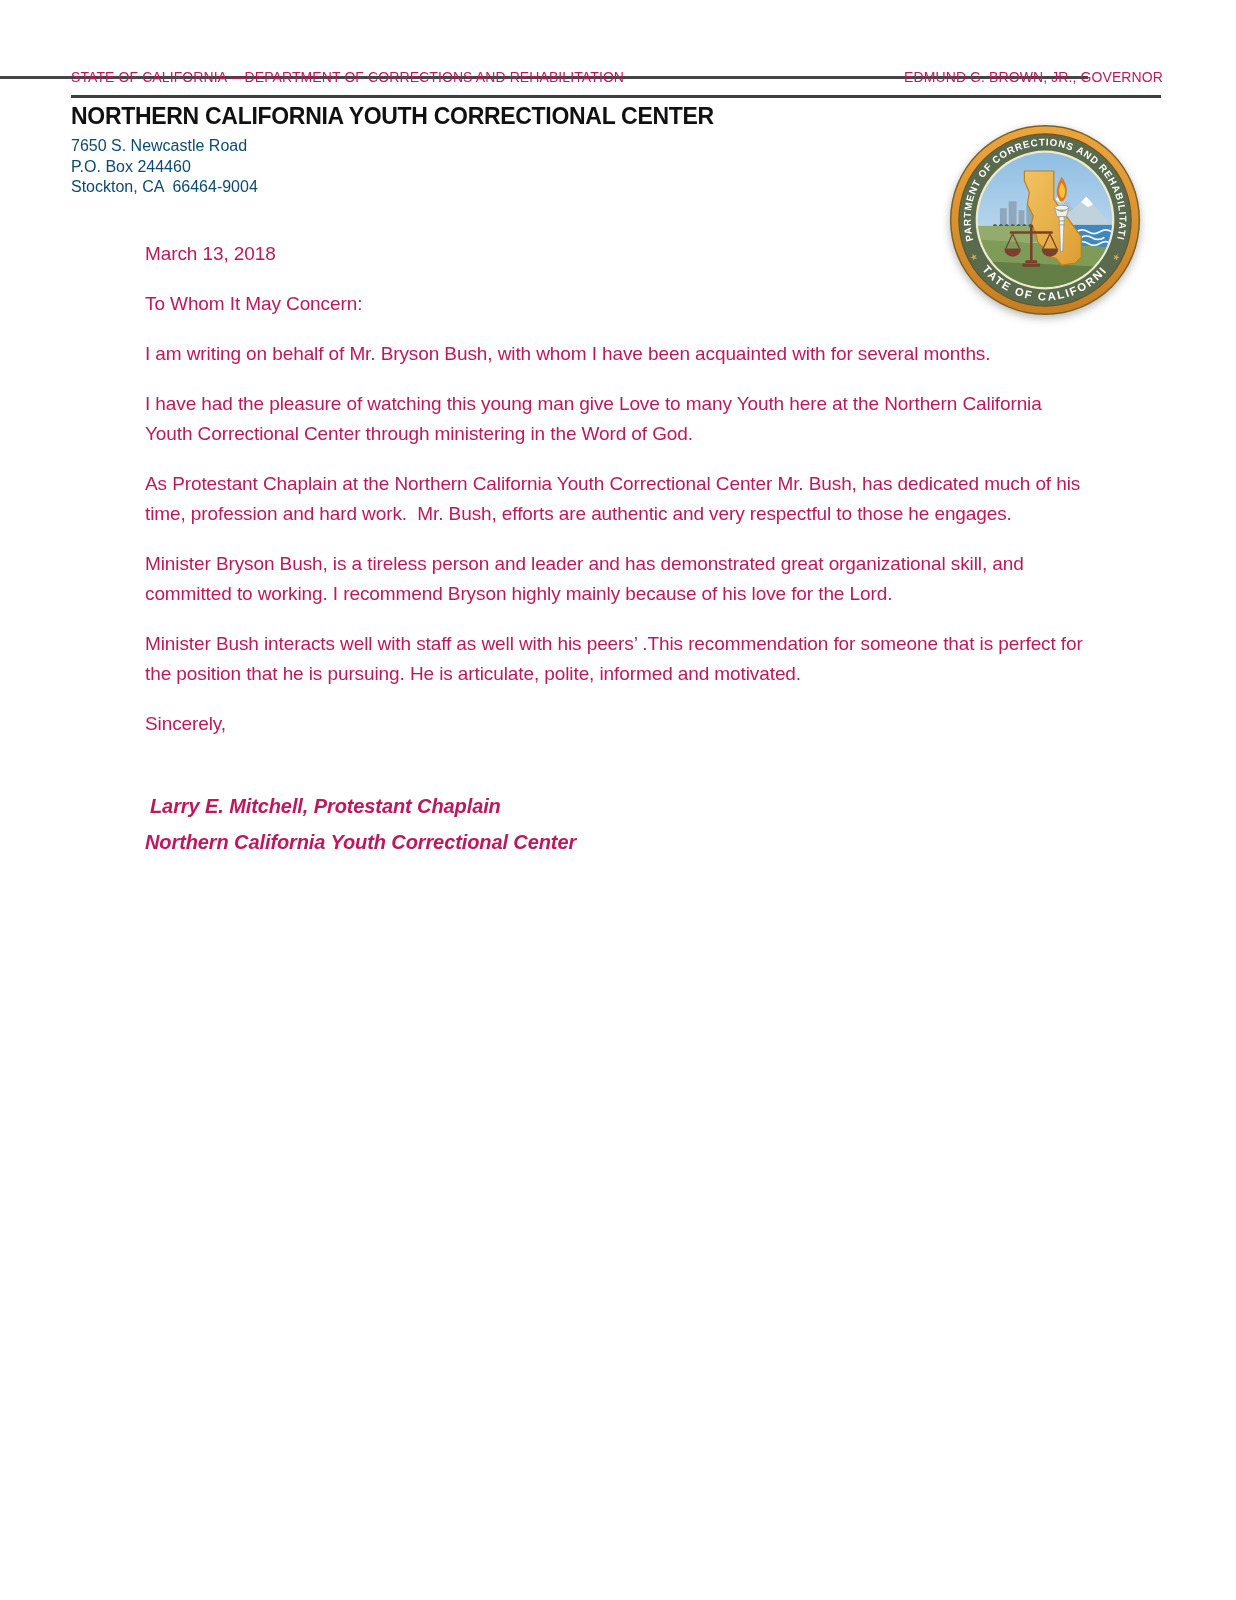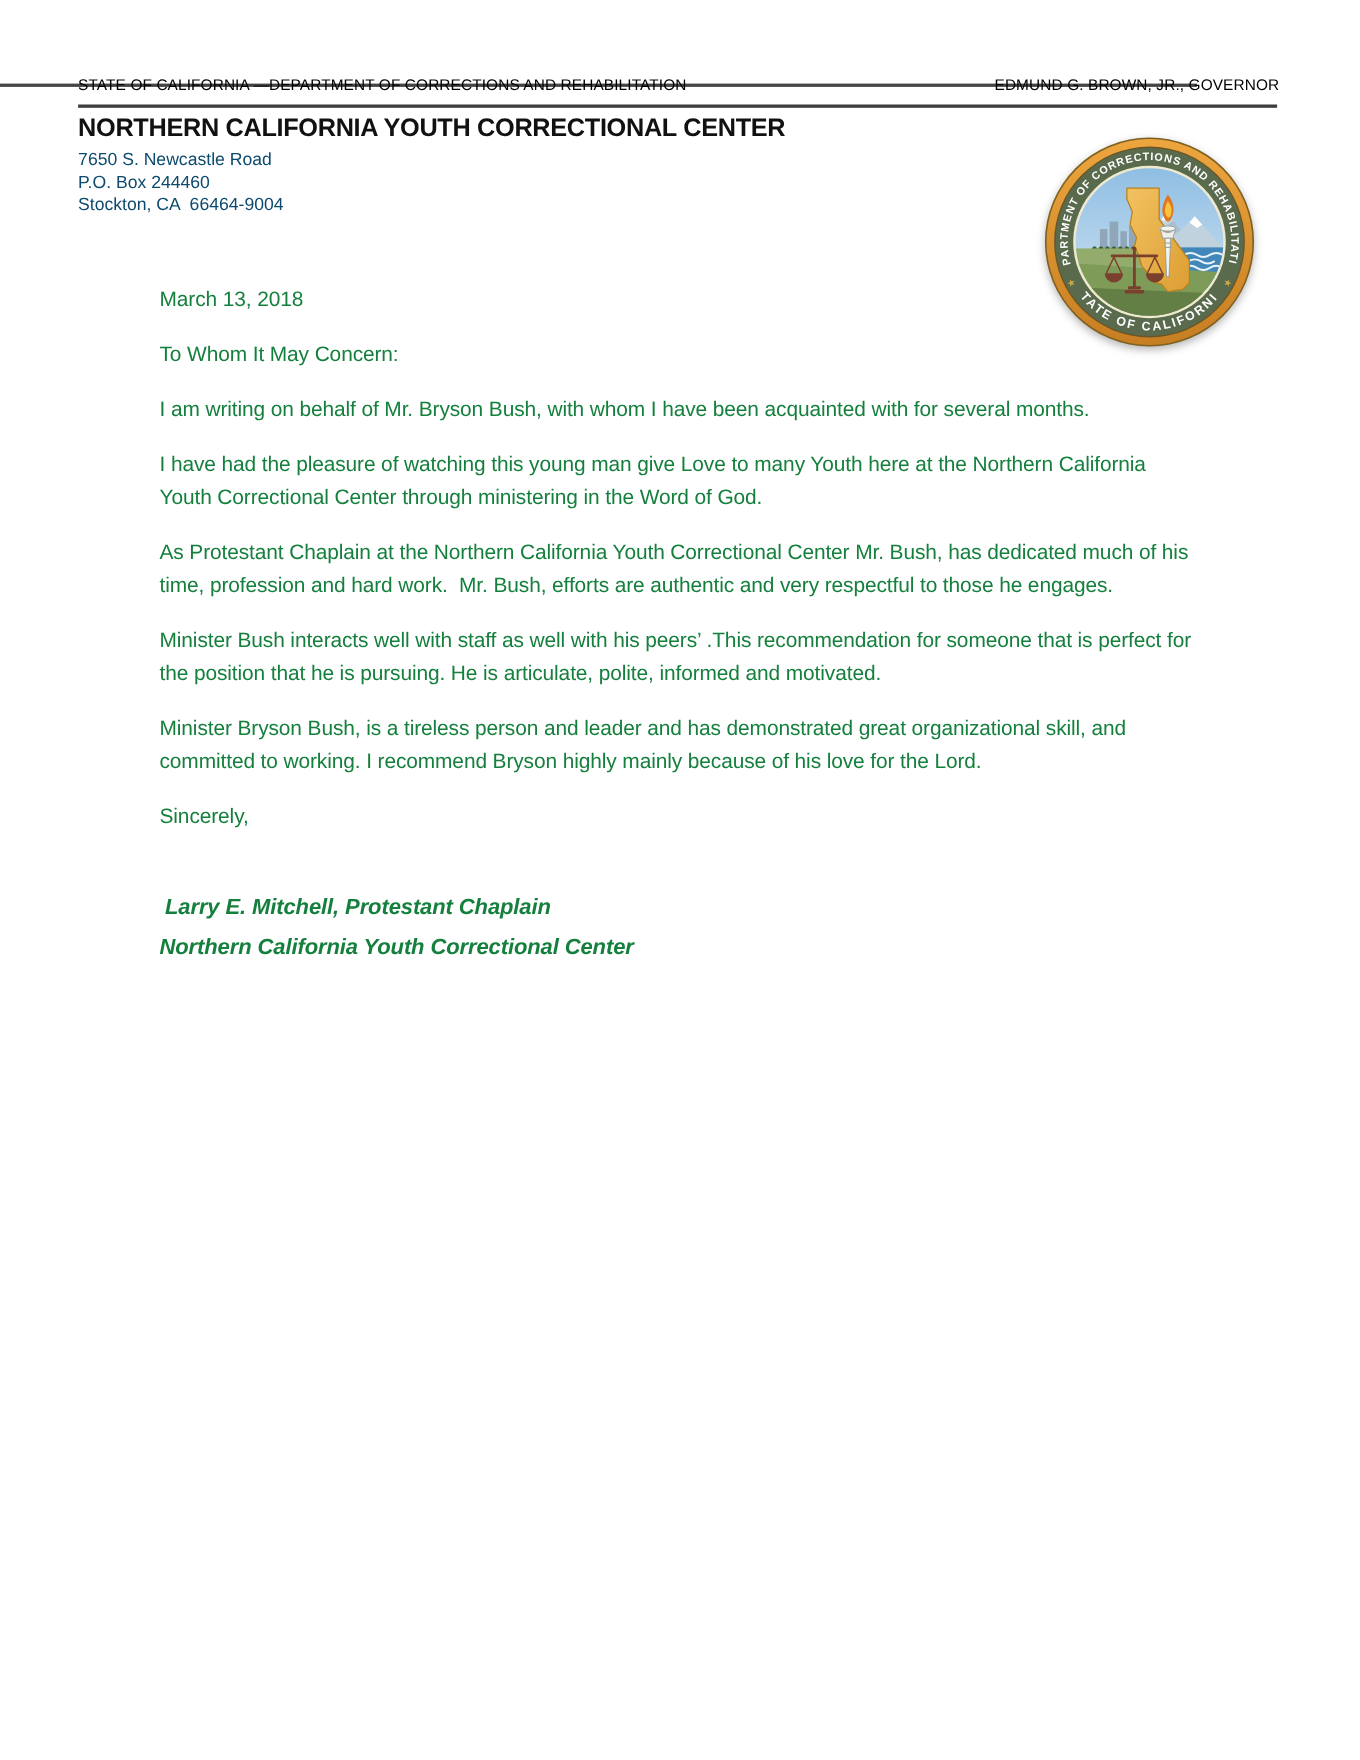--- a/index.html
+++ b/index.html
@@ -13,21 +13,21 @@
   }
 
   
   .strike-line {
     position: absolute; left: 0; top: 76px;
     width: 1088px; height: 2.5px; background: #454545;
   }
   .header-row {
     position: absolute; left: 71px; top: 69px; width: 1092px;
     display: flex; justify-content: space-between; align-items: baseline;
-    font-size: 14px; letter-spacing: 0.1px; color: #000000;
+    font-size: 14px; letter-spacing: 0.1px; color: #be185d;
     white-space: nowrap;
   }
   .header-rule {
     position: absolute; left: 71px; top: 95px;
     width: 1090px; height: 2.5px; background: #3d3d3d;
   }
 
   
   .facility-title {
     position: absolute; left: 71px; top: 103px;
@@ -44,22 +44,22 @@
     position: absolute; left: 947px; top: 122px;
     width: 196px; height: 196px;
     filter: drop-shadow(0 3px 4px rgba(40,40,40,0.35));
   }
   .seal-wrap svg { width: 196px; height: 196px; display: block; }
   .ring-text-top { font-size: 10px; font-weight: bold; letter-spacing: 0.9px; fill: #ffffff; }
   .ring-text-bottom { font-size: 11.5px; font-weight: bold; letter-spacing: 2px; fill: #ffffff; }
 
   
   .letter-body {
-    position: absolute; left: 145px; top: 258px; width: 940px;
-    font-size: 19px; line-height: 30px; letter-spacing: -0.1px; color: #15803d;
+    position: absolute; left: 145px; top: 239px; width: 940px;
+    font-size: 19px; line-height: 30px; letter-spacing: -0.1px; color: #be185d;
   }
   .letter-body p { margin: 0 0 20px 0; white-space: pre-wrap; }
   p.closing { margin-bottom: 52px; }
   p.sig-name {
     font-weight: bold; font-style: italic; font-size: 20px;
     padding-left: 5px; margin-bottom: 6px;
   }
   p.sig-org {
     font-weight: bold; font-style: italic; font-size: 20px;
     margin-bottom: 0;
@@ -177,18 +177,18 @@
     <text x="173" y="141" font-size="9" fill="#CDAB4E" text-anchor="middle" transform="rotate(22 173 137)">★</text>
   </svg>
 </div>
 
 <div class="letter-body">
   <p>March 13, 2018</p>
   <p>To Whom It May Concern:</p>
   <p>I am writing on behalf of Mr. Bryson Bush, with whom I have been acquainted with for several months.</p>
   <p>I have had the pleasure of watching this young man give Love to many Youth here at the Northern California Youth Correctional Center through ministering in the Word of God.</p>
   <p>As Protestant Chaplain at the Northern California Youth Correctional Center Mr. Bush, has dedicated much of his time, profession and hard work.  Mr. Bush, efforts are authentic and very respectful to those he engages.</p>
+  <p>Minister Bryson Bush, is a tireless person and leader and has demonstrated great organizational skill, and committed to working. I recommend Bryson highly mainly because of his love for the Lord.</p>
   <p>Minister Bush interacts well with staff as well with his peers’ .This recommendation for someone that is perfect for the position that he is pursuing. He is articulate, polite, informed and motivated.</p>
-  <p>Minister Bryson Bush, is a tireless person and leader and has demonstrated great organizational skill, and committed to working. I recommend Bryson highly mainly because of his love for the Lord.</p>
   <p class="closing">Sincerely,</p>
   <p class="sig-name">Larry E. Mitchell, Protestant Chaplain</p>
   <p class="sig-org">Northern California Youth Correctional Center</p>
 </div>
 
 </body></html>

